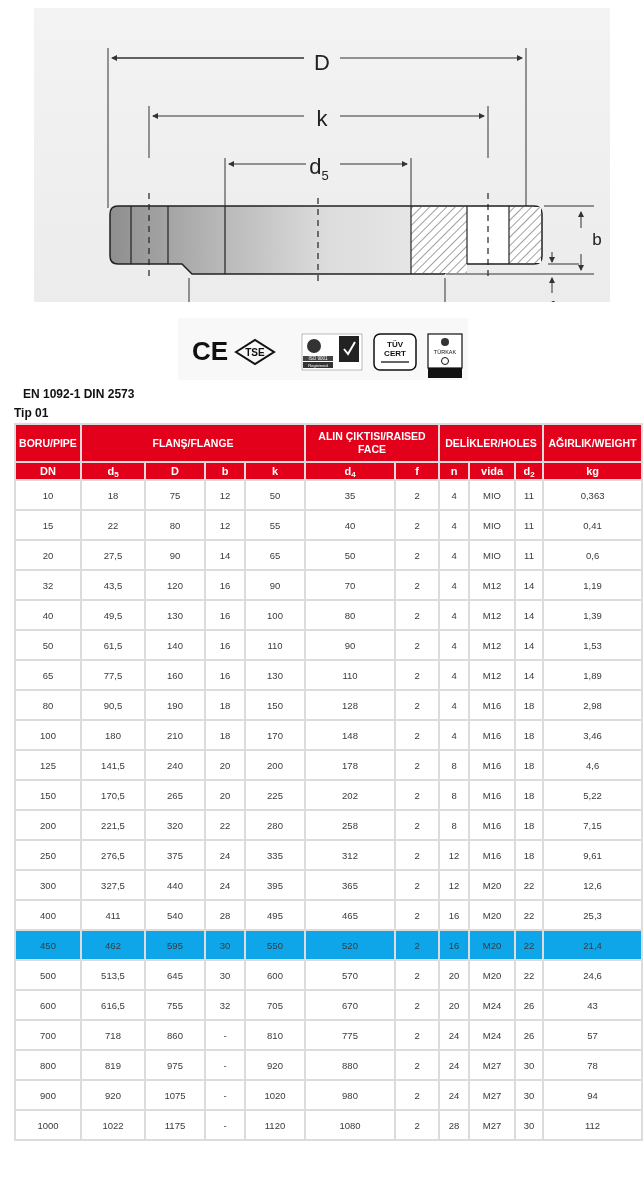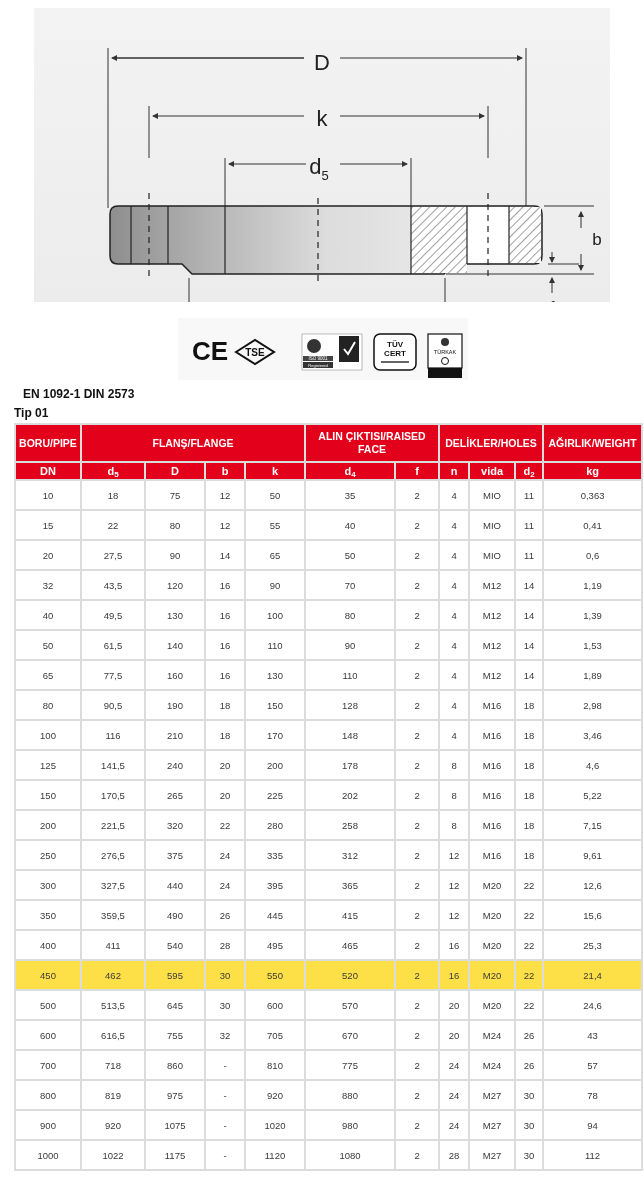--- a/index.html
+++ b/index.html
@@ -8,21 +8,21 @@
   .drawing svg { display:block; }
   .certs { position:absolute; left:178px; top:318px; width:290px; height:62px; background:#f8f8f8; }
   .certs svg { display:block; }
   .std-title { position:absolute; left:23px; top:387px; font-size:12px; font-weight:bold; color:#111; }
   .tip-title { position:absolute; left:14px; top:406px; font-size:12px; font-weight:bold; color:#111; }
   table.spec { position:absolute; left:14px; top:423px; width:627px; border-collapse:separate; border-spacing:2px; background:#dcdcdc; table-layout:fixed; }
   table.spec th { background:#e2001a; color:#fff; font-size:10.5px; font-weight:bold; text-align:center; padding:0; }
   table.spec thead tr.r1 th { height:36px; line-height:13px; }
   table.spec thead tr.r2 th { height:16px; font-size:11px; }
   table.spec td { background:#ffffff; color:#3a3a3a; font-size:9.5px; text-align:center; height:28px; padding:0; }
-  table.spec tr.hover td { background:#fde047; }
+  table.spec tr.hover td { background:#0ea5e9; }
   .sub2 { font-size:8px; position:relative; top:2px; }
 </style>
 </head>
 <body>
 
 <div class="drawing">
   <svg width="576" height="294" viewBox="0 0 576 294">
     <defs>
       <linearGradient id="bodyGrad" x1="0" x2="1" y1="0" y2="0">
         <stop offset="0" stop-color="#8e8e8e"></stop>
@@ -275,21 +275,21 @@
         <td>150</td>
         <td>128</td>
         <td>2</td>
         <td>4</td>
         <td>M16</td>
         <td>18</td>
         <td>2,98</td>
       </tr>
       <tr>
         <td>100</td>
-        <td>116</td>
+        <td>180</td>
         <td>210</td>
         <td>18</td>
         <td>170</td>
         <td>148</td>
         <td>2</td>
         <td>4</td>
         <td>M16</td>
         <td>18</td>
         <td>3,46</td>
       </tr>
@@ -350,33 +350,20 @@
         <td>327,5</td>
         <td>440</td>
         <td>24</td>
         <td>395</td>
         <td>365</td>
         <td>2</td>
         <td>12</td>
         <td>M20</td>
         <td>22</td>
         <td>12,6</td>
-      </tr>
-      <tr>
-        <td>350</td>
-        <td>359,5</td>
-        <td>490</td>
-        <td>26</td>
-        <td>445</td>
-        <td>415</td>
-        <td>2</td>
-        <td>12</td>
-        <td>M20</td>
-        <td>22</td>
-        <td>15,6</td>
       </tr>
       <tr>
         <td>400</td>
         <td>411</td>
         <td>540</td>
         <td>28</td>
         <td>495</td>
         <td>465</td>
         <td>2</td>
         <td>16</td>

